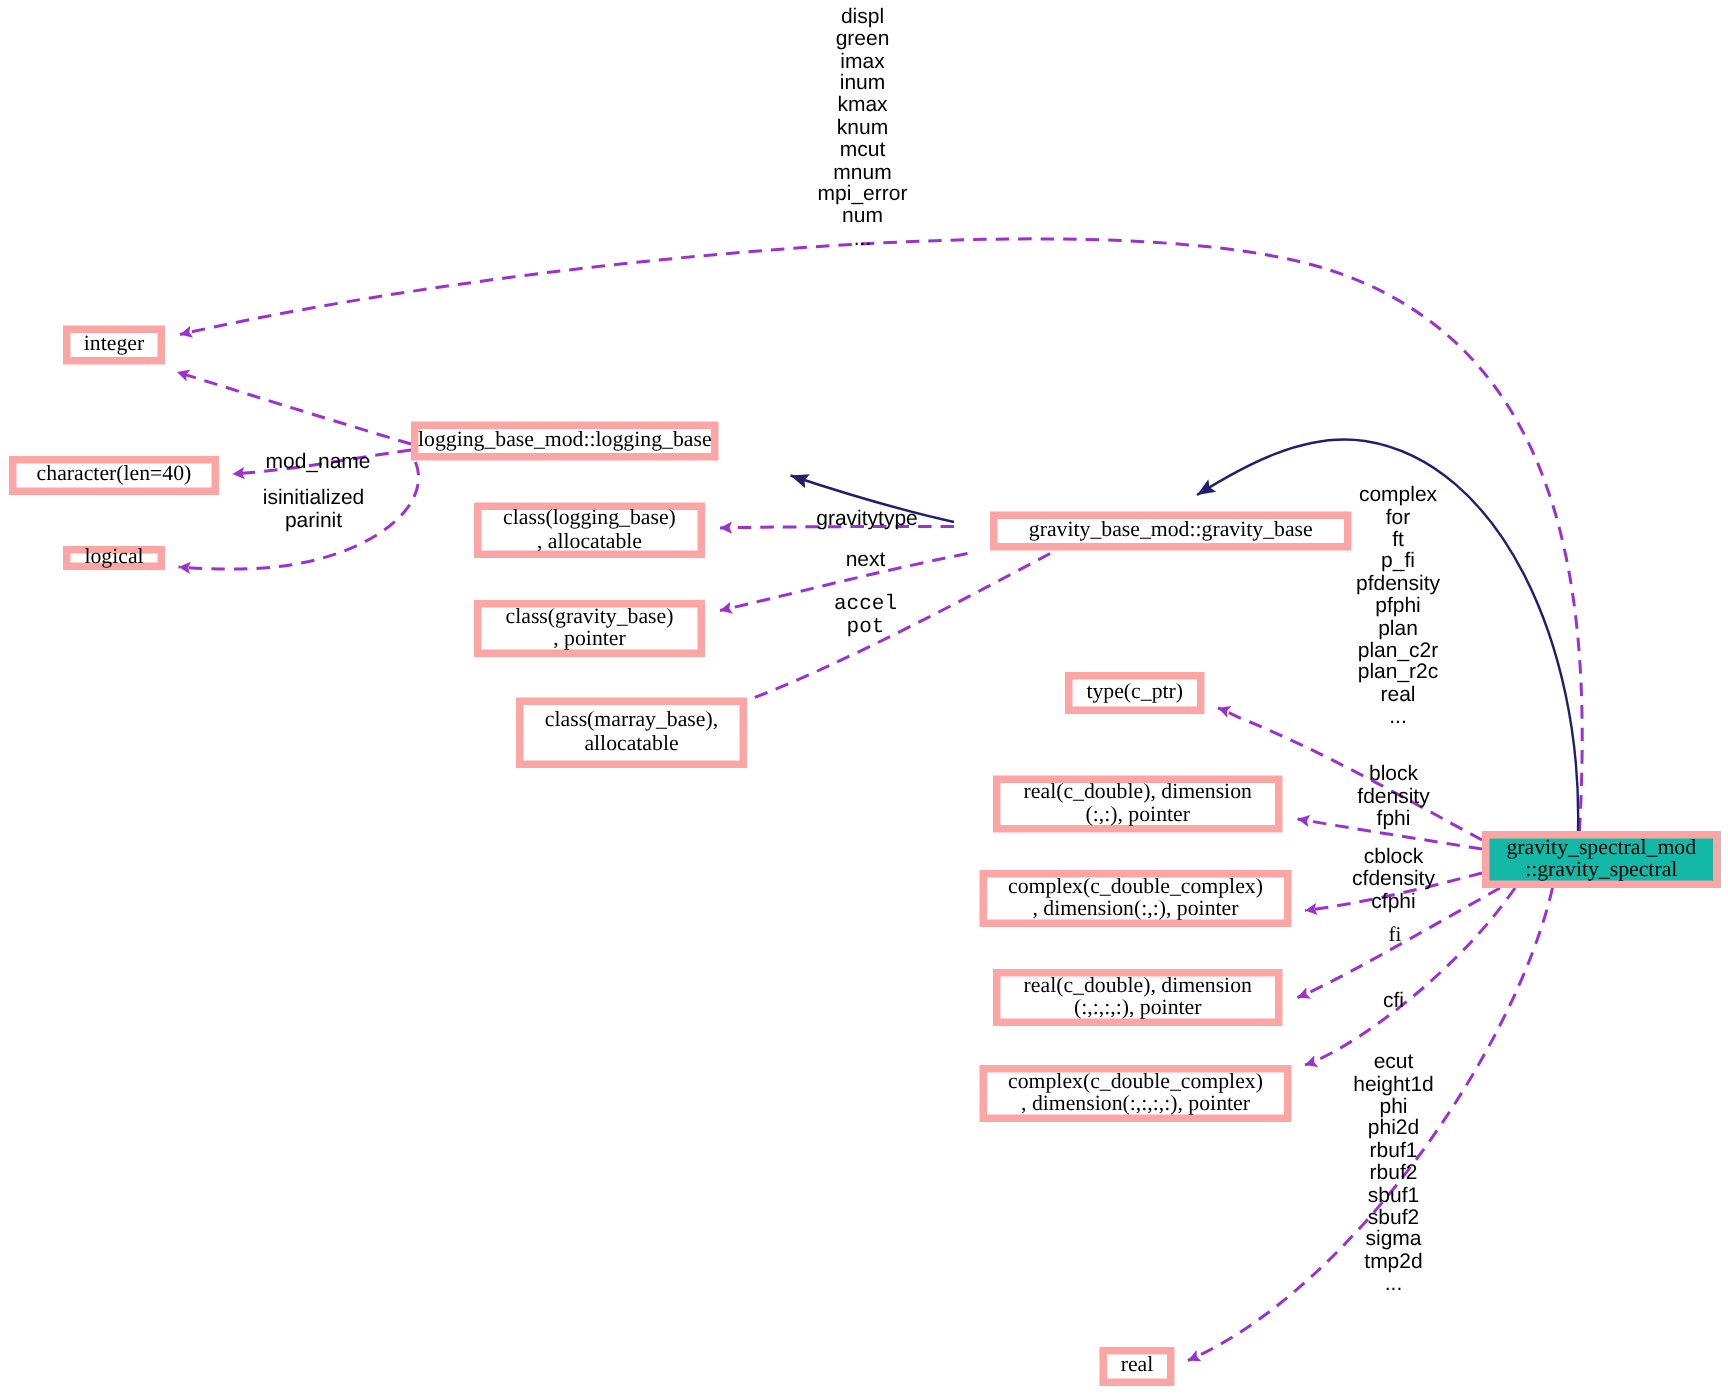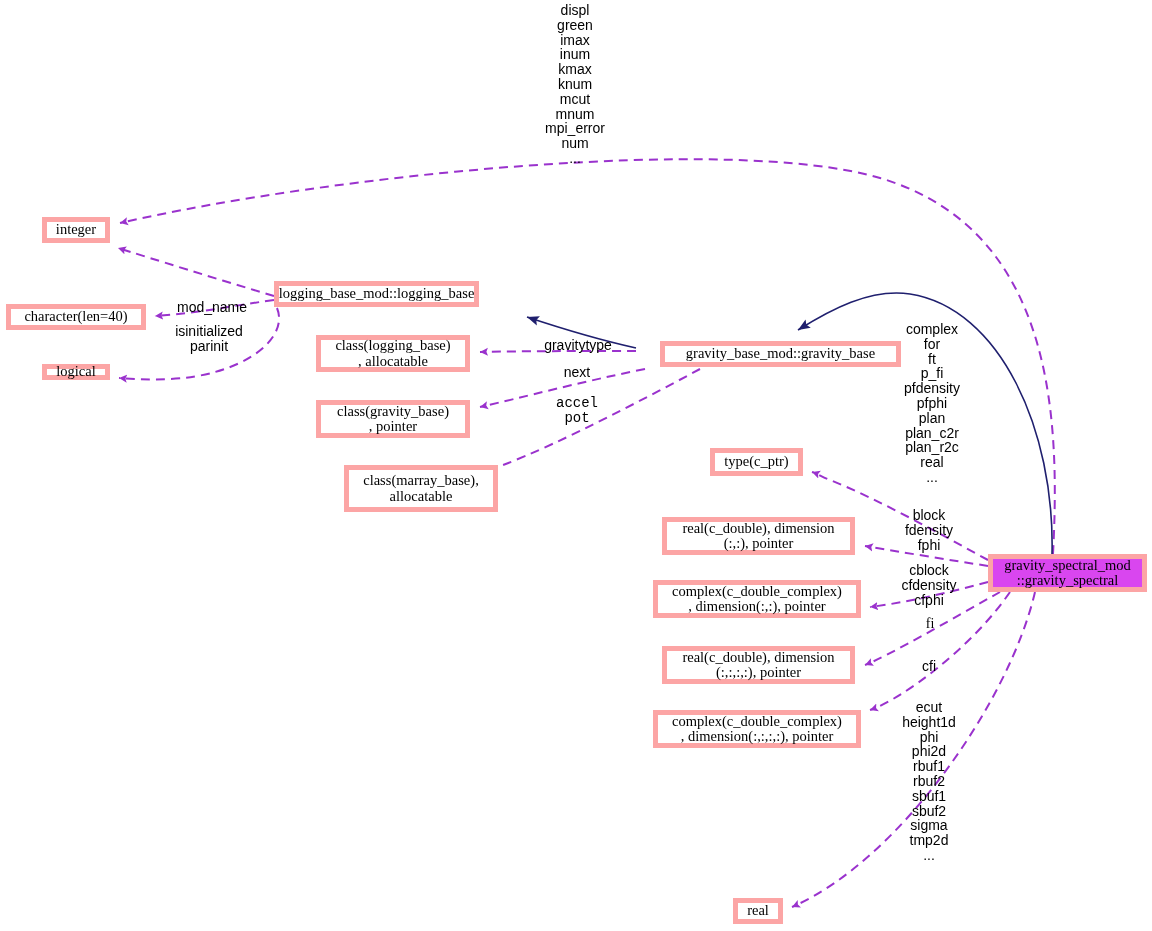--- a/index.html
+++ b/index.html
@@ -35,21 +35,21 @@
     line-height: 15.5px;
     text-align: center;
     display: flex;
     align-items: center;
     justify-content: center;
     white-space: pre;
     z-index: 3;
     font-family: Liberation Serif, serif;
   }
   .node.filled {
-    background: #d946ef;
+    background: #14b8a6;
   }
   .edgelabel {
     position: absolute;
     font-size: 14px;
     line-height: 14.8px;
     color: #000000;
     text-align: center;
     white-space: pre;
     z-index: 2;
     background: transparent;

